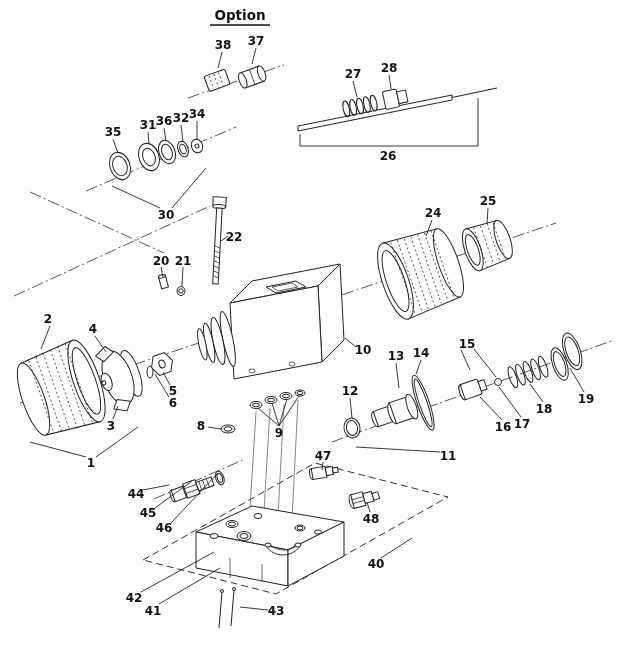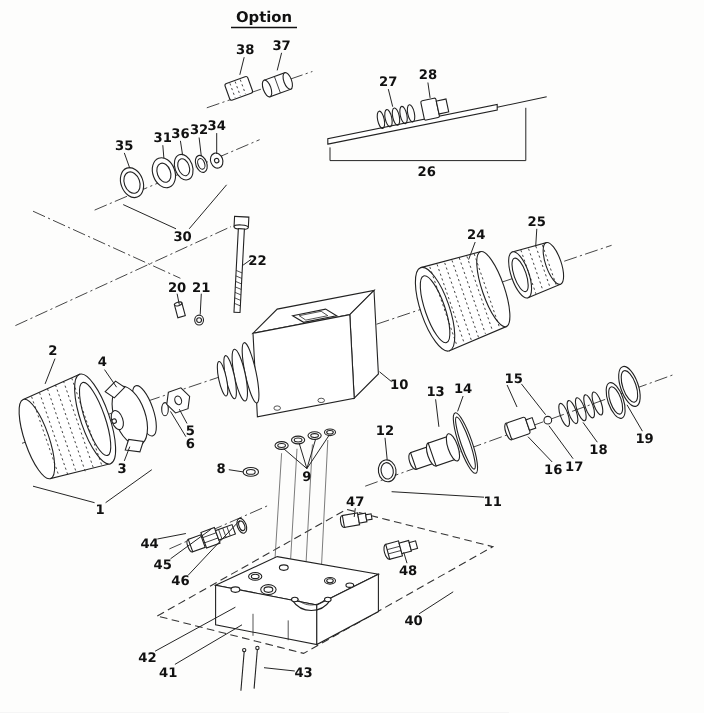--- a/index.html
+++ b/index.html
@@ -1,19 +1,19 @@
 <!DOCTYPE html>
 <html><head>
 <meta charset="utf-8">
 <style>
   html,body{margin:0;padding:0;background:#ffffff;}
   .stage{
     position:relative;
     width:640px;height:648px;
-    background:#e5e5e5;
+    background:#bef264;
     overflow:hidden;
     font-family:"DejaVu Sans", sans-serif;
   }
   svg{display:block;}
   .part-label{
     font-family:"DejaVu Sans", sans-serif;
     font-size:12px;
     font-weight:bold;
     fill:#111;
     text-anchor:middle;

